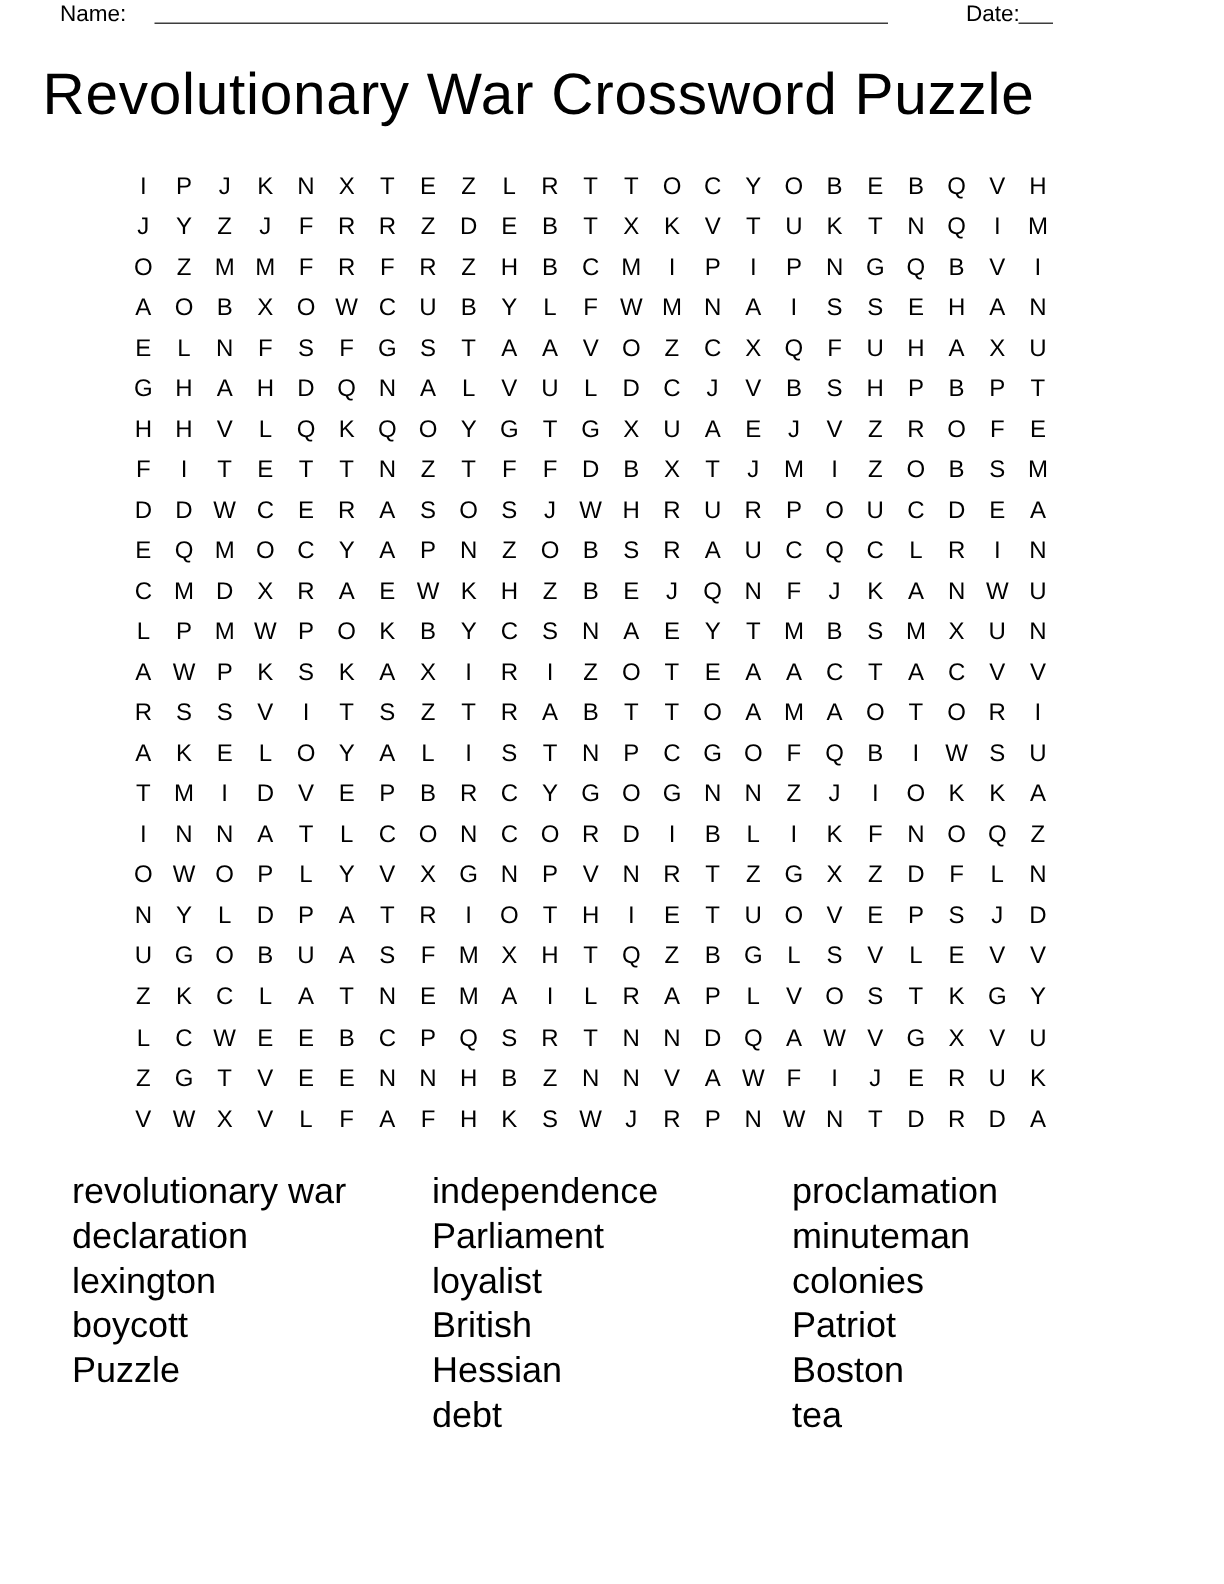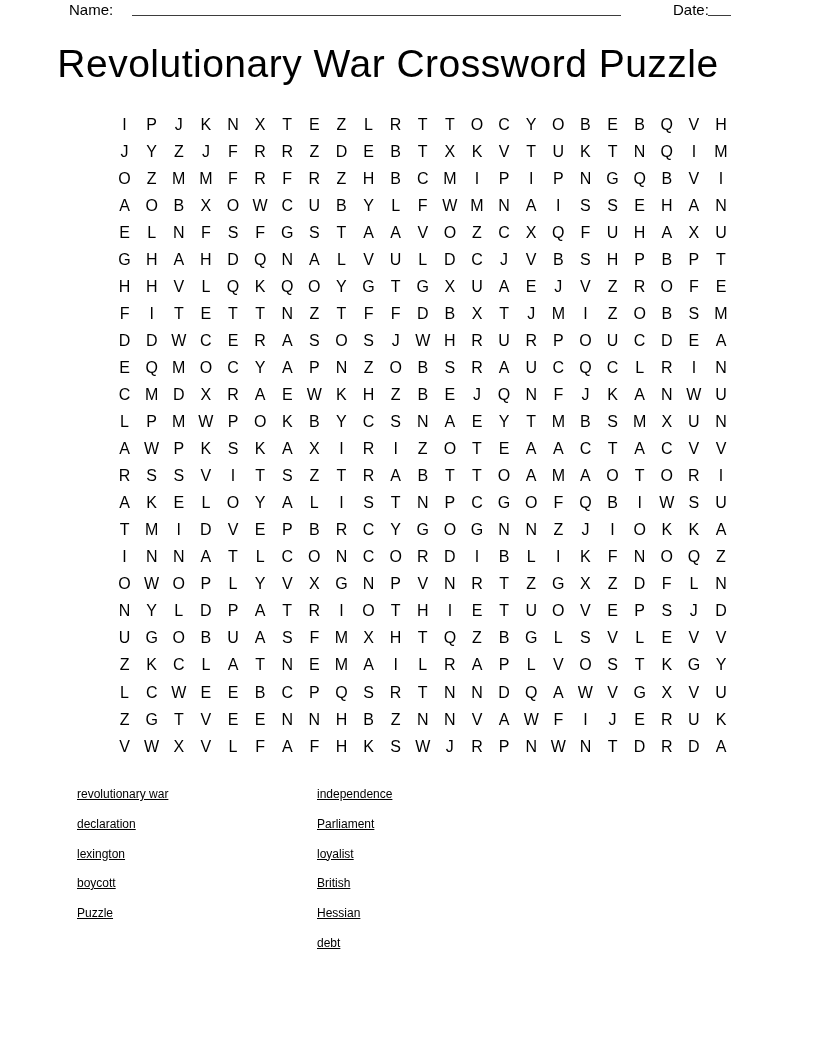--- a/index.html
+++ b/index.html
@@ -13,21 +13,20 @@
     height: 1056px;
     font-family: "Liberation Sans", "DejaVu Sans", sans-serif;
     color: var(--ink);
   }
   .page {
     position: relative;
     width: 702px;
     height: 1056px;
     background: #ffffff;
     overflow: hidden;
-    margin-left: 29px;
   }
   
   .hlabel {
     position: absolute;
     font-size: 15px;
     color: var(--ink);
     white-space: nowrap;
   }
   .name-label { left: 40px; top: 1px; }
   .date-label { left: 644px; top: 1px; }
@@ -74,25 +73,24 @@
   .words {
     position: absolute;
     left: 48px;
     top: 780px;
     display: flex;
   }
   .word-col {
     width: 240px;
   }
   .word-item {
-    font-size: 12px;
+    font-size: 24px;
     line-height: 29.8px;
     color: var(--ink);
     white-space: nowrap;
-    text-decoration: underline;
   }
 </style>
 </head>
 <body>
 
 <div class="page">
 
   <span class="hlabel name-label">Name:</span>
   <span class="write-line name-line"></span>
 
@@ -737,15 +735,23 @@
         <div class="word-item">Puzzle</div>
       </div>
       <div class="word-col">
         <div class="word-item">independence</div>
         <div class="word-item">Parliament</div>
         <div class="word-item">loyalist</div>
         <div class="word-item">British</div>
         <div class="word-item">Hessian</div>
         <div class="word-item">debt</div>
       </div>
+      <div class="word-col">
+        <div class="word-item">proclamation</div>
+        <div class="word-item">minuteman</div>
+        <div class="word-item">colonies</div>
+        <div class="word-item">Patriot</div>
+        <div class="word-item">Boston</div>
+        <div class="word-item">tea</div>
+      </div>
     </div>
 
 </div>
 
 </body></html>

